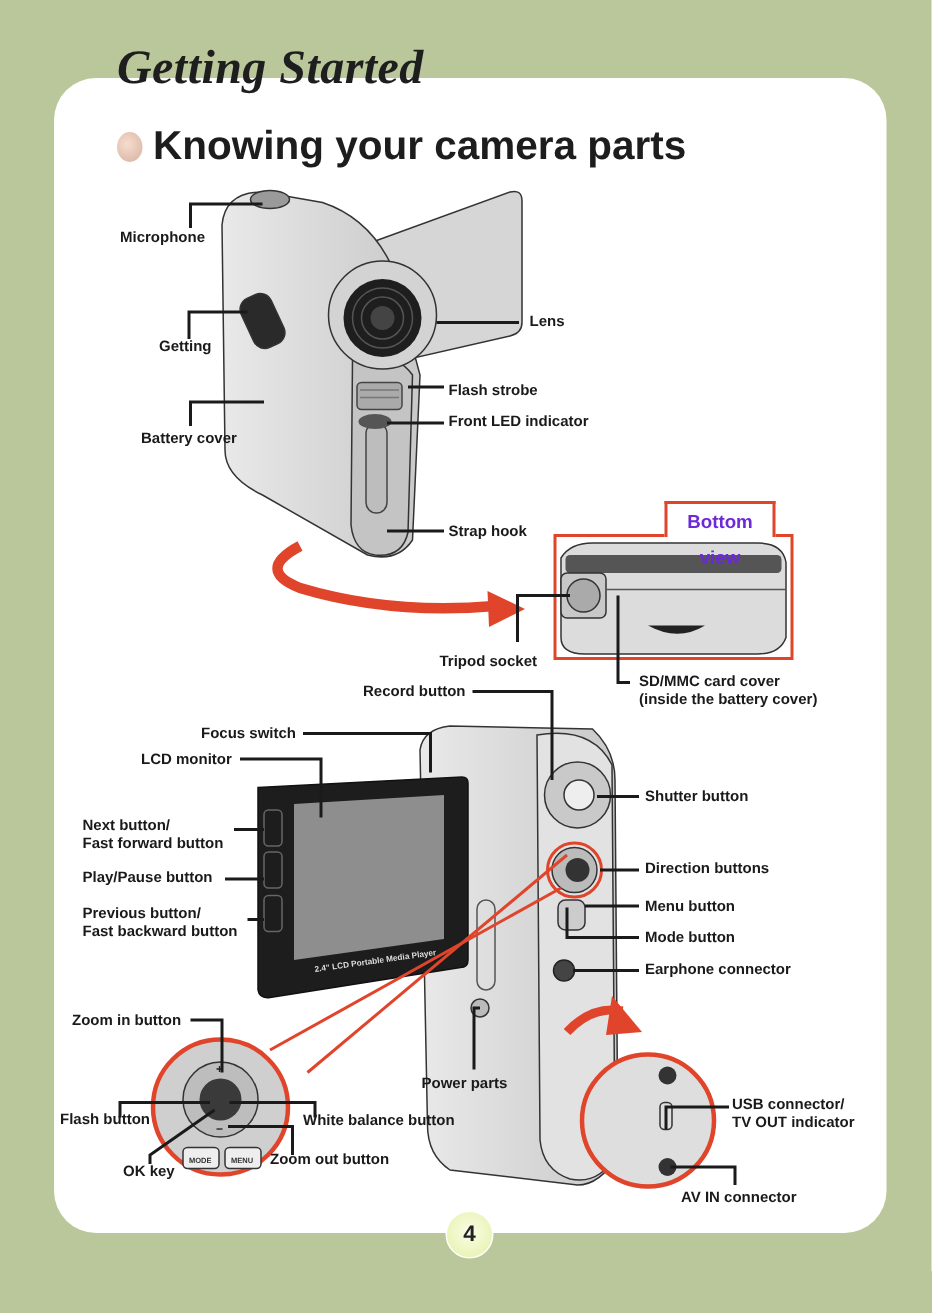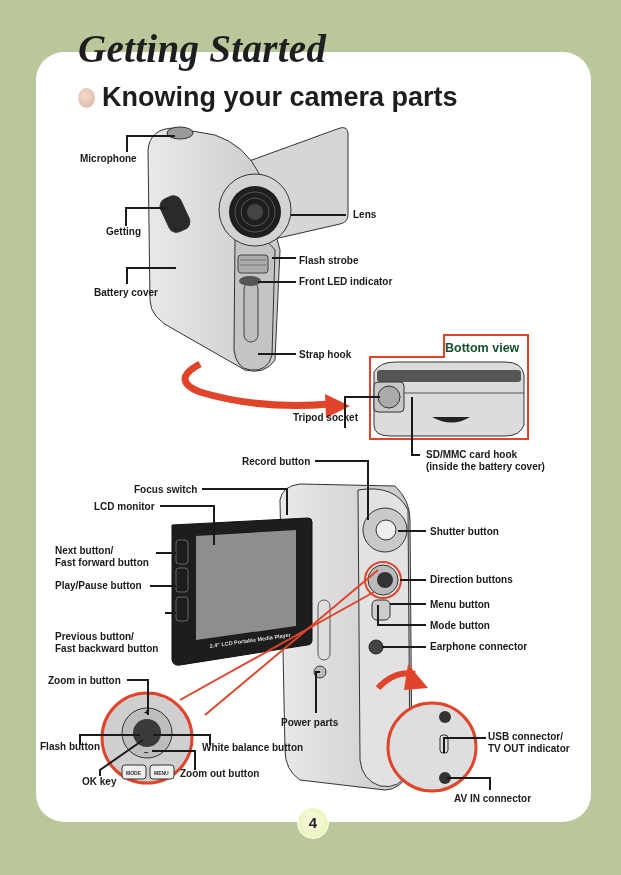--- a/index.html
+++ b/index.html
@@ -8,21 +8,21 @@
     background: #b9c79b;
     font-family: "Liberation Sans", sans-serif;
   }
   .card {
     position: absolute; left: 36px; top: 52px; width: 555px; height: 770px;
     background: #ffffff; border-radius: 28px;
   }
   .page-title {
     position: absolute; left: 78px; top: 26px;
     font-family: "Liberation Serif", serif; font-style: italic; font-weight: bold;
-    font-size: 39px; color: #1e1e1e; letter-spacing: 0.3px; z-index: 3;
+    font-size: 32px; color: #1e1e1e; letter-spacing: 0.3px; z-index: 3;
   }
   .section-title {
     position: absolute; left: 102px; top: 82px;
     font-family: "Liberation Sans", sans-serif; font-weight: bold;
     font-size: 27px; color: #1d1d1d; z-index: 3;
   }
   .bullet {
     position: absolute; left: 78px; top: 88px; width: 17px; height: 20px;
     border-radius: 50%;
     background: radial-gradient(circle at 40% 40%, #f5dccd, #d8b0a0);
@@ -34,23 +34,23 @@
   }
   svg.art { position: absolute; left: 0; top: 0; z-index: 2; }
   .page-num {
     position: absolute; left: 297px; top: 807px; width: 30px; height: 30px;
     border-radius: 50%;
     background: radial-gradient(circle at 50% 45%, #fbfde6, #e3f0a6);
     border: 1px solid #fff; z-index: 5;
     font-weight: bold; font-size: 15px; color: #222; text-align: center; line-height: 30px;
   }
   .bottom-view-tag {
-    position: absolute; left: 443px; top: 334px; width: 86px; height: 24px;
+    position: absolute; left: 443px; top: 334px; width: 74px; height: 24px;
     background: #fff; border: 2px solid #e0452b; border-bottom: none;
-    font-weight: bold; font-size: 12.5px; color: #14532d; text-align: left; line-height: 24px;
+    font-weight: bold; font-size: 12.5px; color: #6d28d9; text-align: center; line-height: 24px;
     z-index: 4; box-sizing: border-box;
   }
 </style>
 </head>
 <body>
 
 <div class="card"></div>
 <div class="page-title">Getting Started</div>
 <div class="bullet"></div>
 <div class="section-title">Knowing your camera parts</div>
@@ -187,34 +187,34 @@
 
 <div class="bottom-view-tag">Bottom view</div>
 
 <div class="lbl" style="left:80px;top:153px">Microphone</div>
 <div class="lbl" style="left:106px;top:226px">Getting</div>
 <div class="lbl" style="left:94px;top:287px">Battery cover</div>
 <div class="lbl" style="left:353px;top:209px">Lens</div>
 <div class="lbl" style="left:299px;top:255px">Flash strobe</div>
 <div class="lbl" style="left:299px;top:276px">Front LED indicator</div>
 <div class="lbl" style="left:299px;top:349px">Strap hook</div>
-<div class="lbl" style="left:293px;top:412px">Tripod socket</div>
+<div class="lbl" style="left:293px;top:436px">Tripod socket</div>
 <div class="lbl" style="left:426px;top:449px">
-  <div>SD/MMC card hook</div>
+  <div>SD/MMC card cover</div>
   <div>(inside the battery cover)</div>
 </div>
 <div class="lbl" style="left:242px;top:456px">Record button</div>
 <div class="lbl" style="left:134px;top:484px">Focus switch</div>
 <div class="lbl" style="left:94px;top:501px">LCD monitor</div>
 <div class="lbl" style="left:55px;top:545px">
   <div>Next button/</div>
   <div>Fast forward button</div>
 </div>
 <div class="lbl" style="left:55px;top:580px">Play/Pause button</div>
-<div class="lbl" style="left:55px;top:631px">
+<div class="lbl" style="left:55px;top:604px">
   <div>Previous button/</div>
   <div>Fast backward button</div>
 </div>
 <div class="lbl" style="left:430px;top:526px">Shutter button</div>
 <div class="lbl" style="left:430px;top:574px">Direction buttons</div>
 <div class="lbl" style="left:430px;top:599px">Menu button</div>
 <div class="lbl" style="left:430px;top:620px">Mode button</div>
 <div class="lbl" style="left:430px;top:641px">Earphone connector</div>
 <div class="lbl" style="left:48px;top:675px">Zoom in button</div>
 <div class="lbl" style="left:40px;top:741px">Flash button</div>

